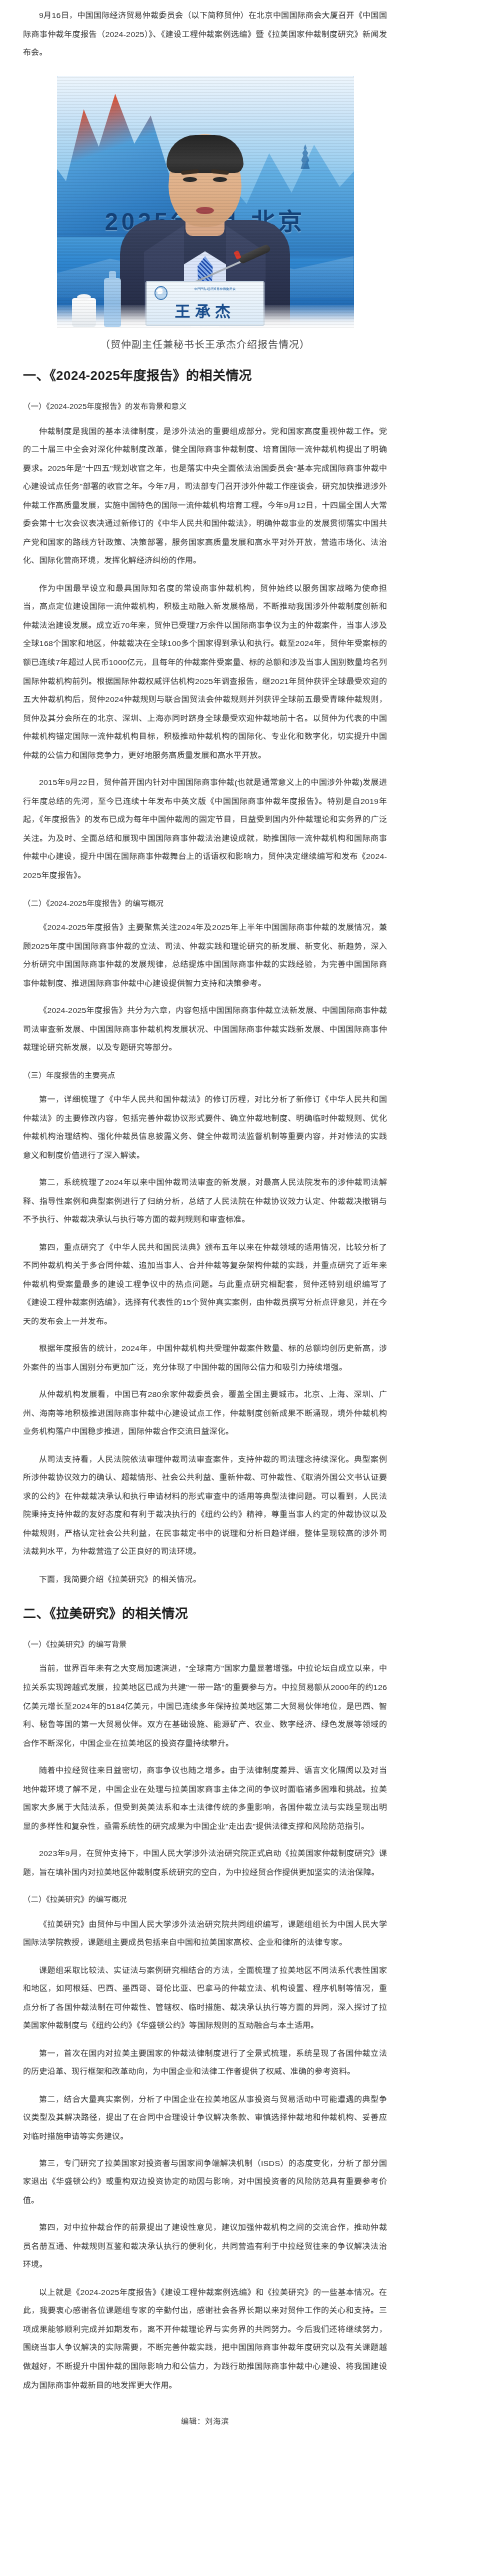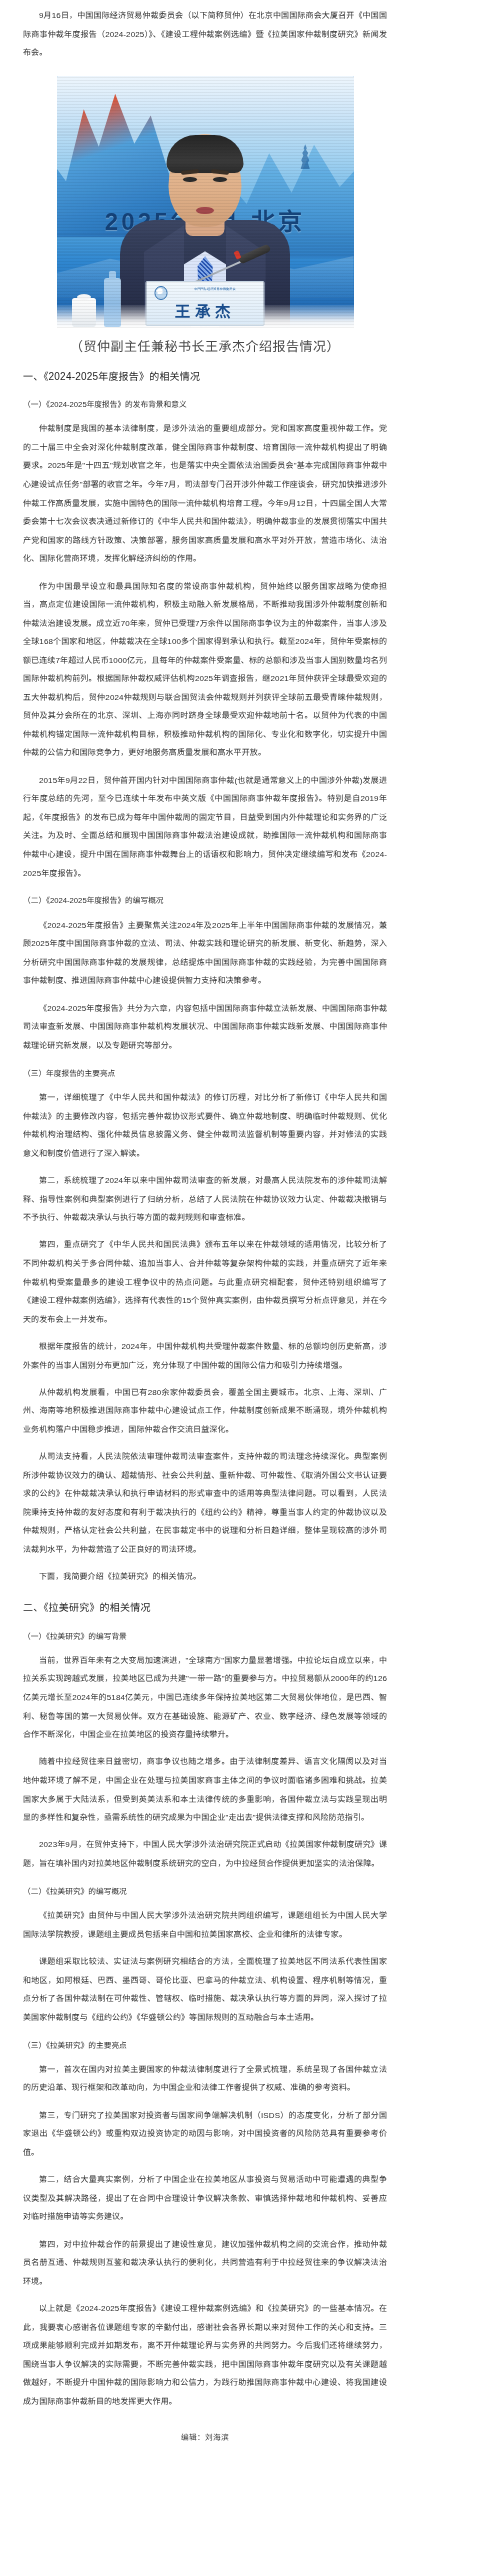--- a/index.html
+++ b/index.html
@@ -20,22 +20,22 @@
     font-size:8px;
     line-height:2.32;
     text-align:justify;
     text-justify:inter-ideograph;
     margin:0 0 8.8px 0;
     text-indent:2em;
     color:#2f2f2f;
     letter-spacing:0.1px;
   }
   h2.sec{
-    font-size:10px;
-    font-weight:normal;
+    font-size:13px;
+    font-weight:bold;
     line-height:2.1;
     margin:10.3px 0 6.2px 0;
     text-indent:0;
     color:#1f1f1f;
     letter-spacing:0.2px;
   }
   h3.subsec{
     font-size:7.7px;
     font-weight:normal;
     font-family:Liberation Sans, sans-serif;
@@ -193,21 +193,21 @@
     background:linear-gradient(180deg,rgba(190,220,245,.85),rgba(150,195,235,.75));
     border-radius:3.1px 3.1px 2.1px 2.1px;
   }
   .bottle:before{content:"";position:absolute;left:5.2px;top:-7.2px;width:7.2px;height:8.2px;background:#9ec7ea;border-radius:1.5px;}
   .board-white{
     position:absolute;left:0;right:0;bottom:0;height:23px;
     background:linear-gradient(180deg,rgba(255,255,255,.10),rgba(255,255,255,.92) 72%,#ffffff 100%);
   }
   .caption{
     font-family:"Liberation Serif","DejaVu Serif",serif;
-    font-size:13px;color:#4a4a4a;text-align:center;
+    font-size:10px;color:#4a4a4a;text-align:center;
     margin-top:8.2px;letter-spacing:0.5px;
   }
   .editor{
     text-align:center;font-size:7.7px;color:#3a3a3a;
     margin:20px 0 0 0;letter-spacing:0.3px;
   }
 </style>
 </head>
 <body>
 
@@ -284,24 +284,23 @@
 
   <h3 class="subsec">（一）《拉美研究》的编写背景</h3>
   <p class="para">当前，世界百年未有之大变局加速演进，"全球南方"国家力量显著增强。中拉论坛自成立以来，中拉关系实现跨越式发展，拉美地区已成为共建"一带一路"的重要参与方。中拉贸易额从2000年的约126亿美元增长至2024年的5184亿美元，中国已连续多年保持拉美地区第二大贸易伙伴地位，是巴西、智利、秘鲁等国的第一大贸易伙伴。双方在基础设施、能源矿产、农业、数字经济、绿色发展等领域的合作不断深化，中国企业在拉美地区的投资存量持续攀升。</p>
   <p class="para">随着中拉经贸往来日益密切，商事争议也随之增多。由于法律制度差异、语言文化隔阂以及对当地仲裁环境了解不足，中国企业在处理与拉美国家商事主体之间的争议时面临诸多困难和挑战。拉美国家大多属于大陆法系，但受到英美法系和本土法律传统的多重影响，各国仲裁立法与实践呈现出明显的多样性和复杂性，亟需系统性的研究成果为中国企业"走出去"提供法律支撑和风险防范指引。</p>
   <p class="para">2023年9月，在贸仲支持下，中国人民大学涉外法治研究院正式启动《拉美国家仲裁制度研究》课题，旨在填补国内对拉美地区仲裁制度系统研究的空白，为中拉经贸合作提供更加坚实的法治保障。</p>
 
   <h3 class="subsec">（二）《拉美研究》的编写概况</h3>
   <p class="para">《拉美研究》由贸仲与中国人民大学涉外法治研究院共同组织编写，课题组组长为中国人民大学国际法学院教授，课题组主要成员包括来自中国和拉美国家高校、企业和律所的法律专家。</p>
   <p class="para">课题组采取比较法、实证法与案例研究相结合的方法，全面梳理了拉美地区不同法系代表性国家和地区，如阿根廷、巴西、墨西哥、哥伦比亚、巴拿马的仲裁立法、机构设置、程序机制等情况，重点分析了各国仲裁法制在可仲裁性、管辖权、临时措施、裁决承认执行等方面的异同，深入探讨了拉美国家仲裁制度与《纽约公约》《华盛顿公约》等国际规则的互动融合与本土适用。</p>
 
-  <h3 class="subsec">（三）《拉美研究》的主要亮点</h3>
   <p class="para">第一，首次在国内对拉美主要国家的仲裁法律制度进行了全景式梳理，系统呈现了各国仲裁立法的历史沿革、现行框架和改革动向，为中国企业和法律工作者提供了权威、准确的参考资料。</p>
+  <p class="para">第二，结合大量真实案例，分析了中国企业在拉美地区从事投资与贸易活动中可能遭遇的典型争议类型及其解决路径，提出了在合同中合理设计争议解决条款、审慎选择仲裁地和仲裁机构、妥善应对临时措施申请等实务建议。</p>
   <p class="para">第三，专门研究了拉美国家对投资者与国家间争端解决机制（ISDS）的态度变化，分析了部分国家退出《华盛顿公约》或重构双边投资协定的动因与影响，对中国投资者的风险防范具有重要参考价值。</p>
-  <p class="para">第二，结合大量真实案例，分析了中国企业在拉美地区从事投资与贸易活动中可能遭遇的典型争议类型及其解决路径，提出了在合同中合理设计争议解决条款、审慎选择仲裁地和仲裁机构、妥善应对临时措施申请等实务建议。</p>
   <p class="para">第四，对中拉仲裁合作的前景提出了建设性意见，建议加强仲裁机构之间的交流合作，推动仲裁员名册互通、仲裁规则互鉴和裁决承认执行的便利化，共同营造有利于中拉经贸往来的争议解决法治环境。</p>
 
   <p class="para">以上就是《2024-2025年度报告》《建设工程仲裁案例选编》和《拉美研究》的一些基本情况。在此，我要衷心感谢各位课题组专家的辛勤付出，感谢社会各界长期以来对贸仲工作的关心和支持。三项成果能够顺利完成并如期发布，离不开仲裁理论界与实务界的共同努力。今后我们还将继续努力，围绕当事人争议解决的实际需要，不断完善仲裁实践，把中国国际商事仲裁年度研究以及有关课题越做越好，不断提升中国仲裁的国际影响力和公信力，为践行助推国际商事仲裁中心建设、将我国建设成为国际商事仲裁新目的地发挥更大作用。</p>
 
   <p class="editor">编辑：刘海滨</p>
 
 </div>
 
 
 </body></html>

